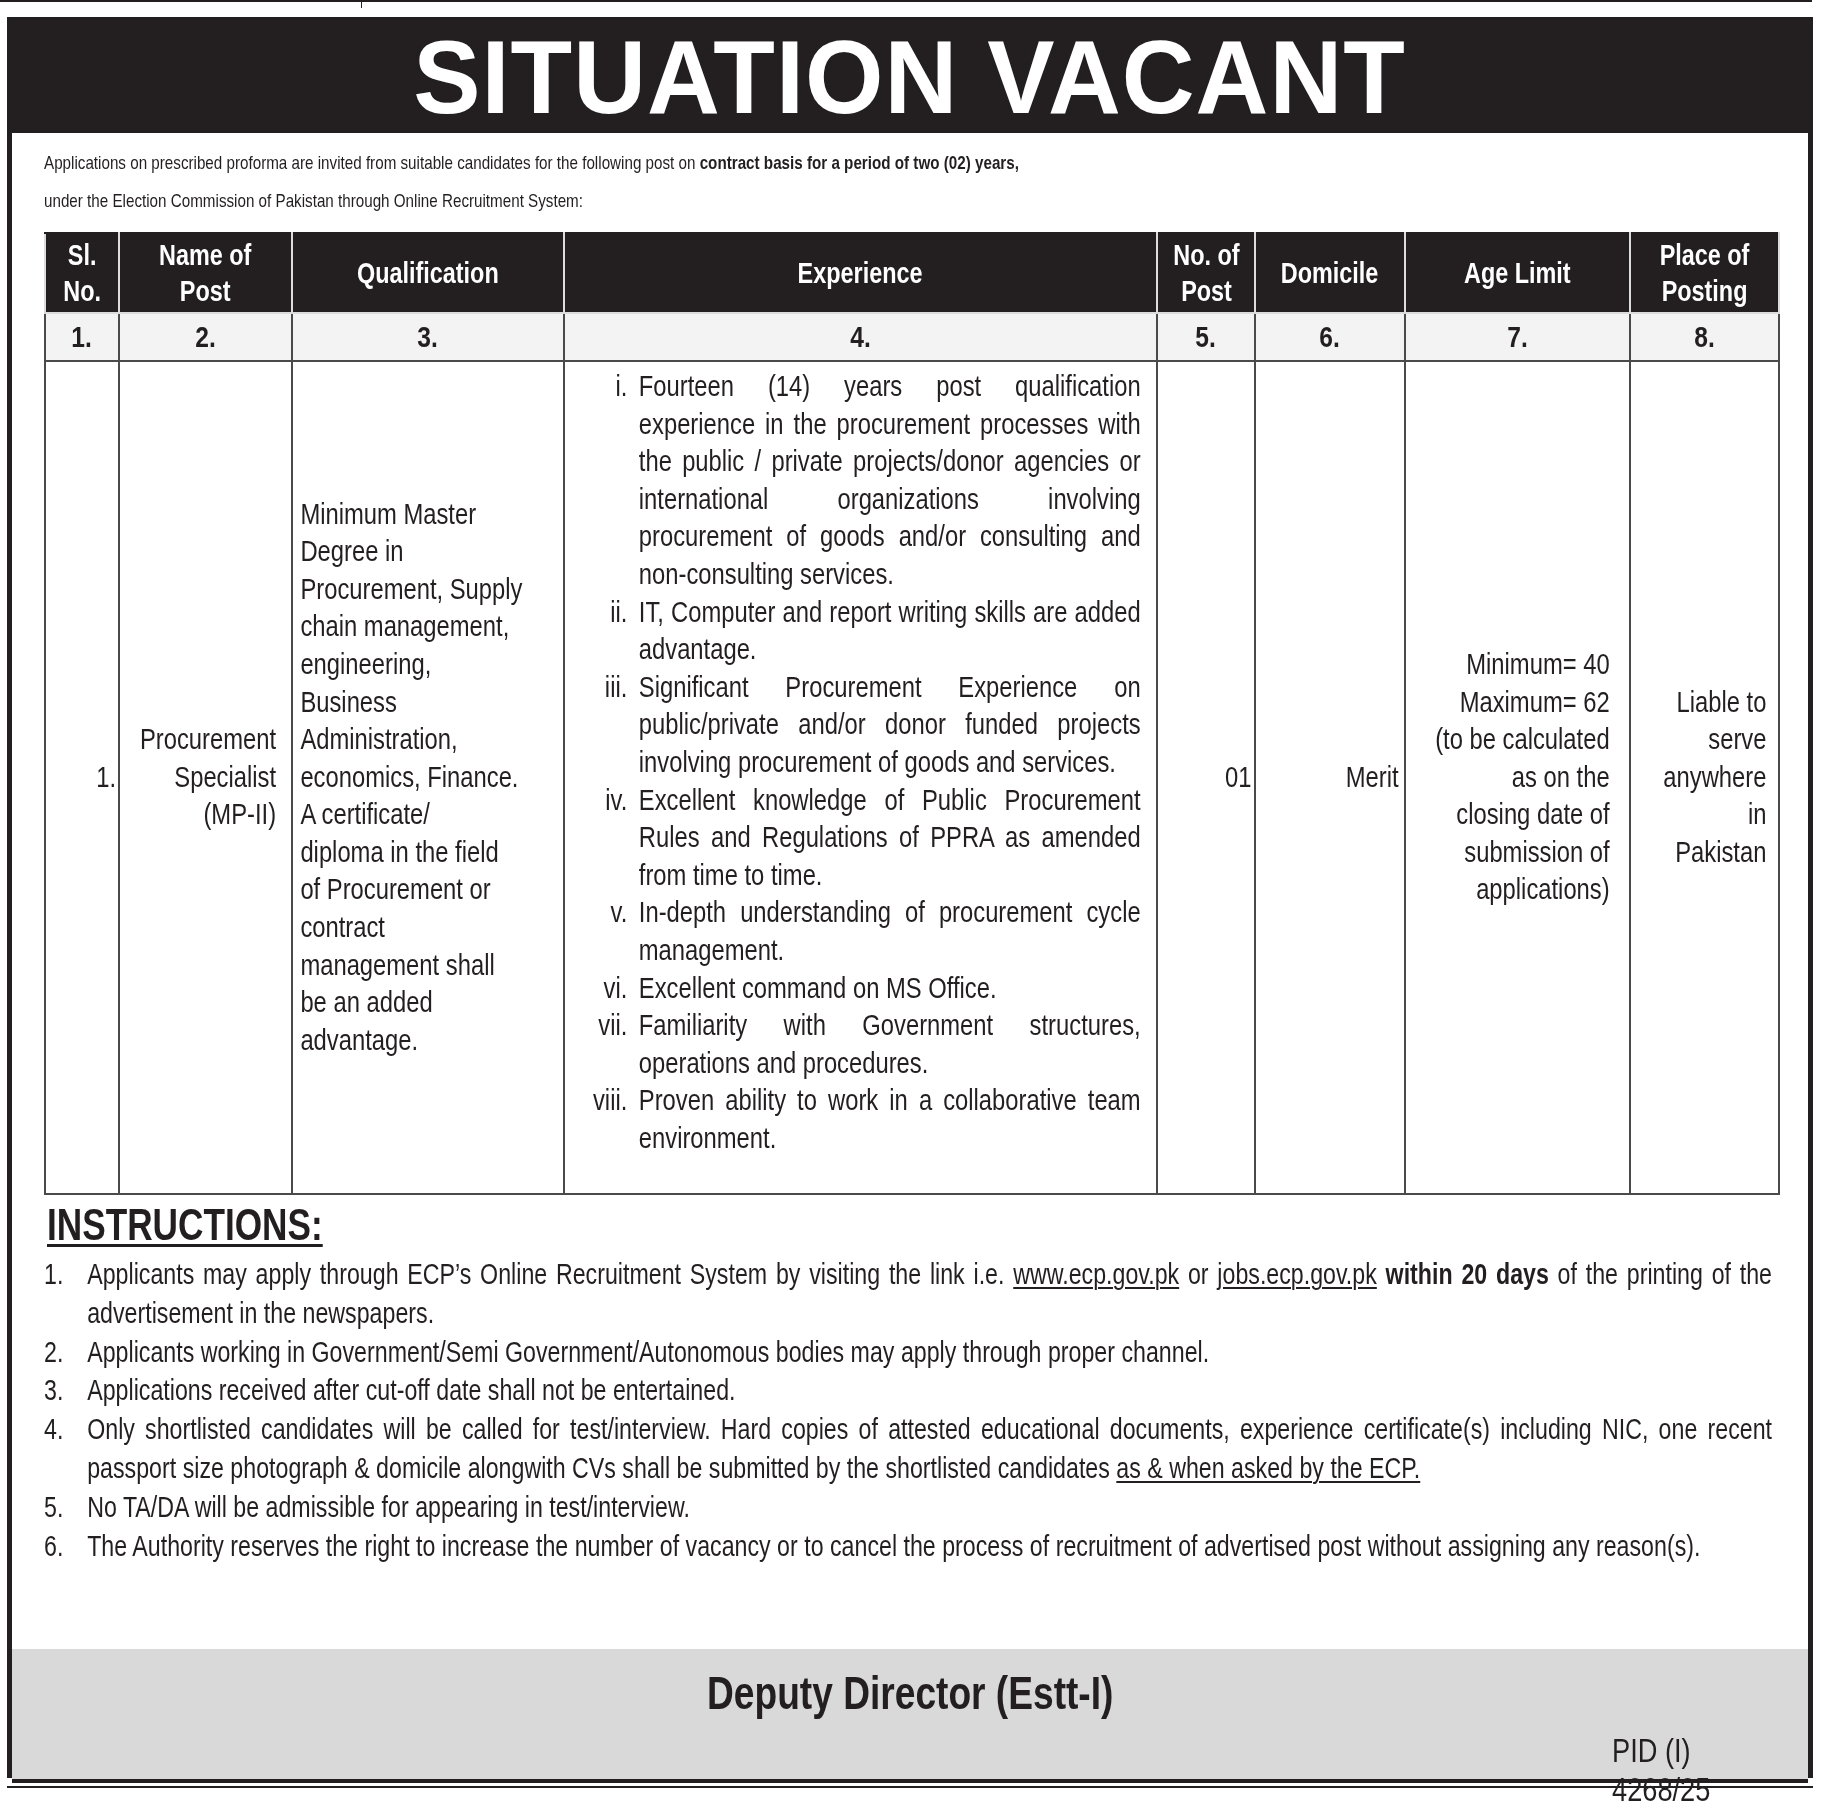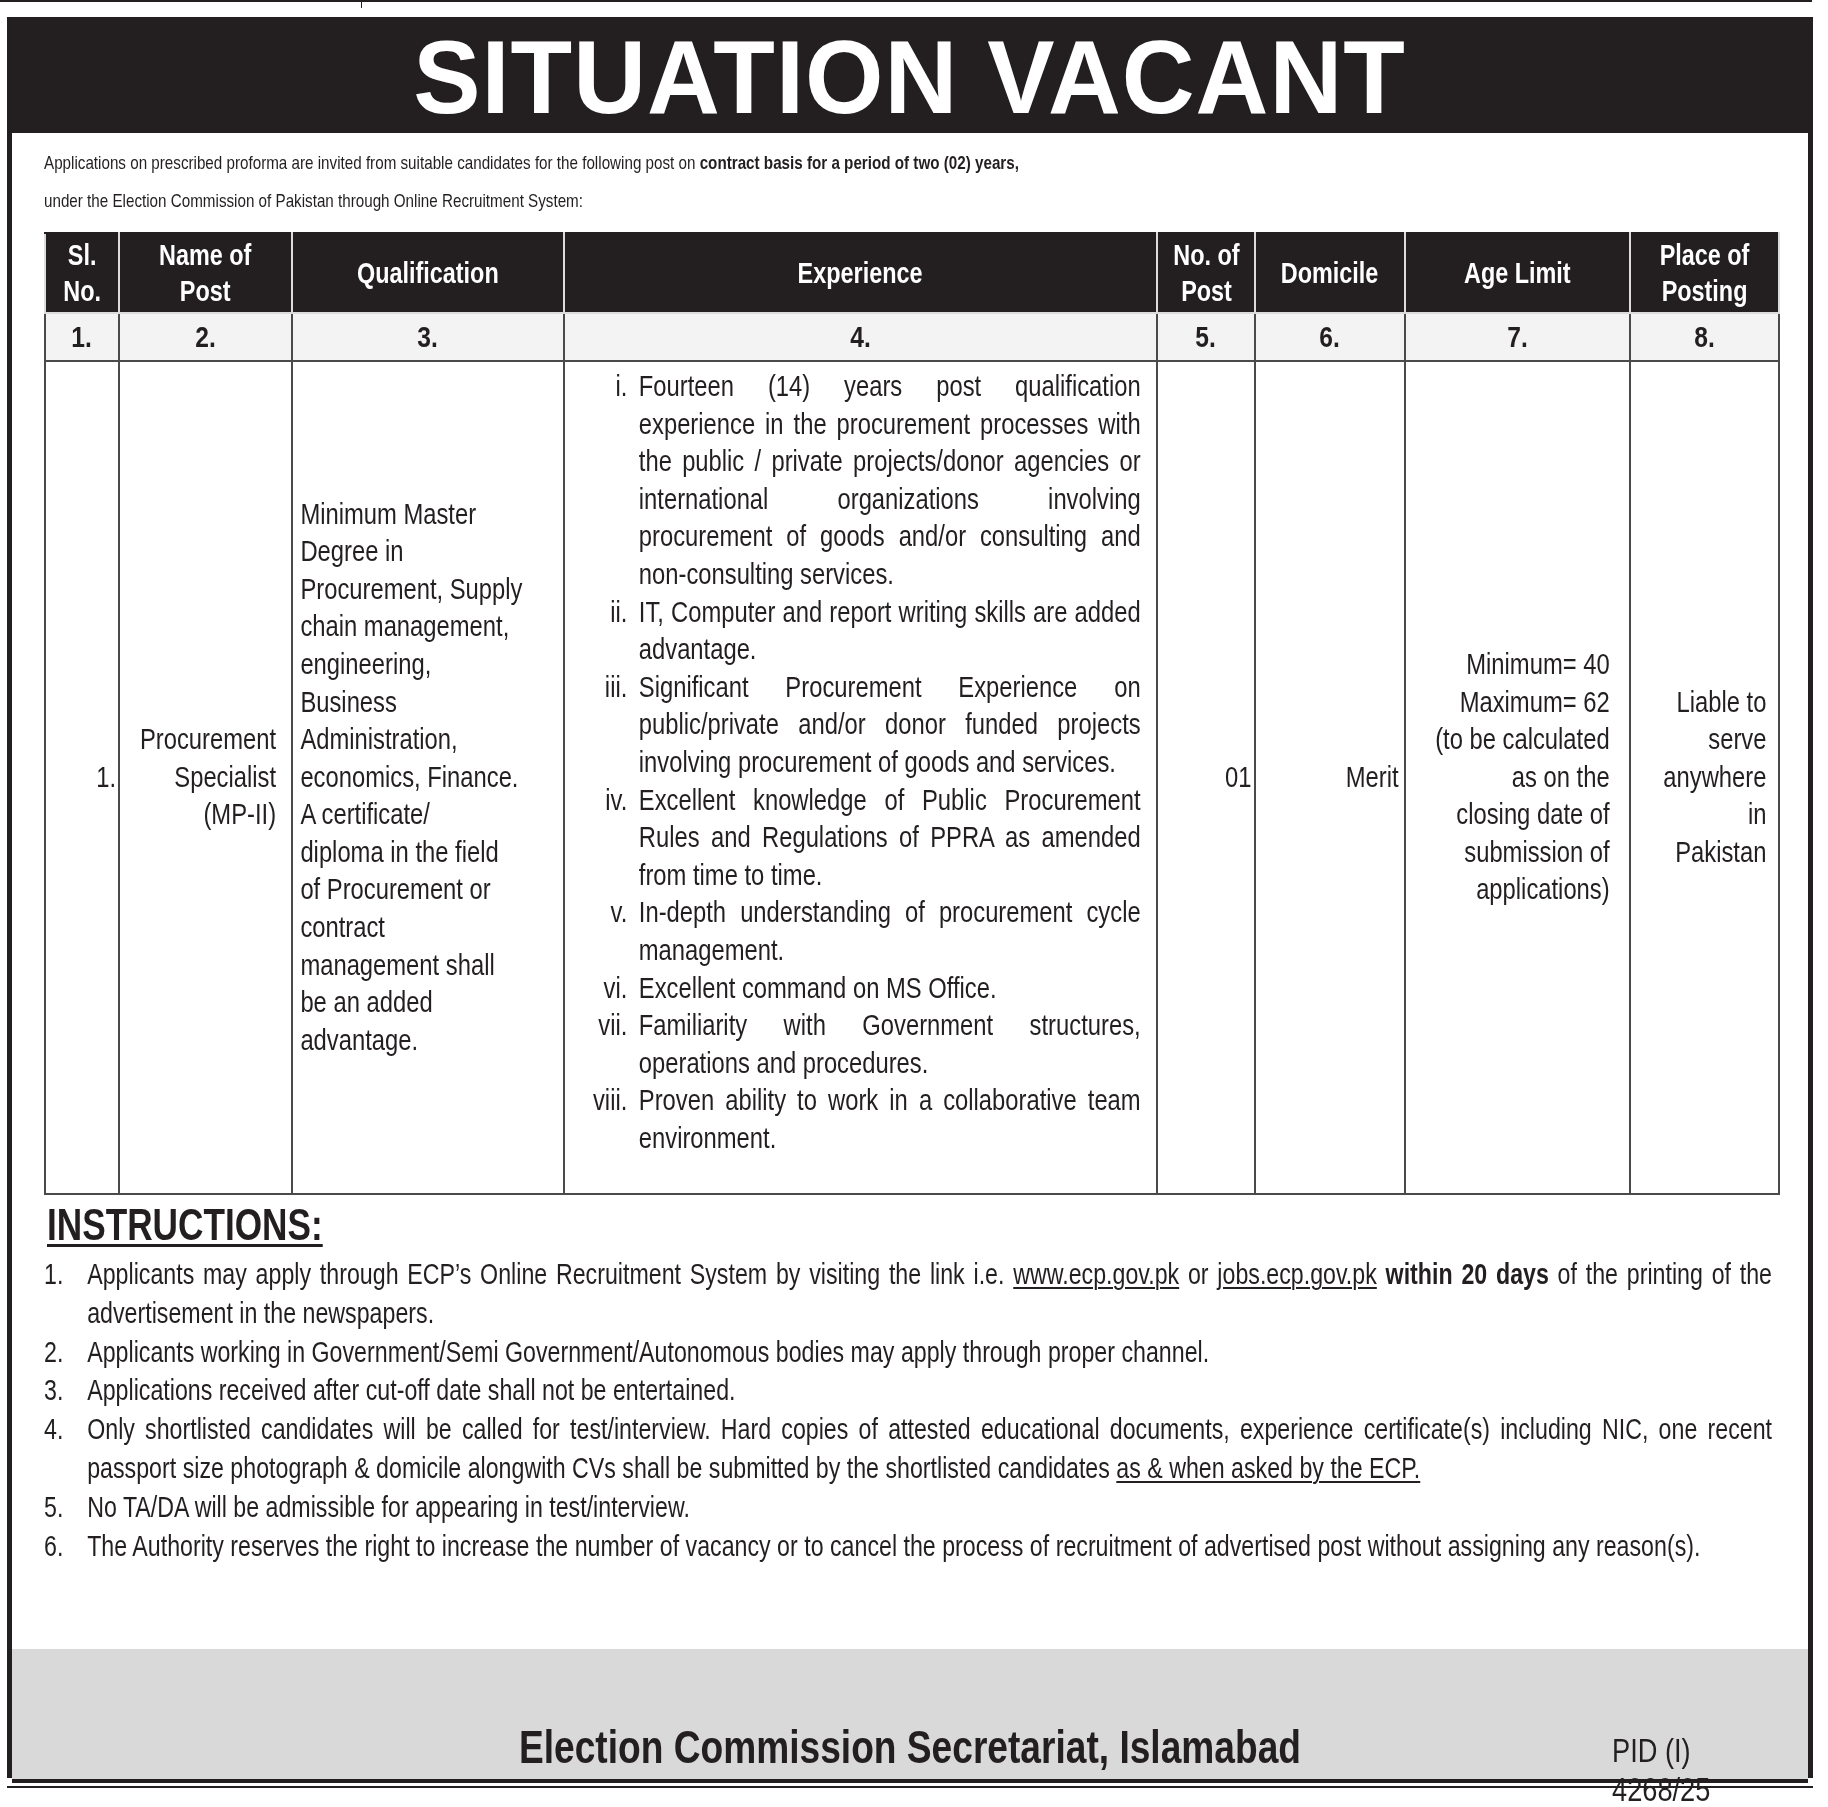--- a/index.html
+++ b/index.html
@@ -230,15 +230,15 @@
     <span class="instr-num">5.</span>
     <span class="instr-text">No TA/DA will be admissible for appearing in test/interview.</span>
   </div>
   <div class="instr-item">
     <span class="instr-num">6.</span>
     <span class="instr-text">The Authority reserves the right to increase the number of vacancy or to cancel the process of recruitment of advertised post without assigning any reason(s).</span>
   </div>
 </div>
 
 <div class="footer">
-  <div class="sig sig-2"><span>Election Commission Secretariat, Islamabad</span></div>
+  <div class="sig sig-1"><span>Deputy Director (Estt-I)</span></div>
   <div class="pid"><span>PID (I) 4268/25</span></div>
 </div>
 
 </body></html>

